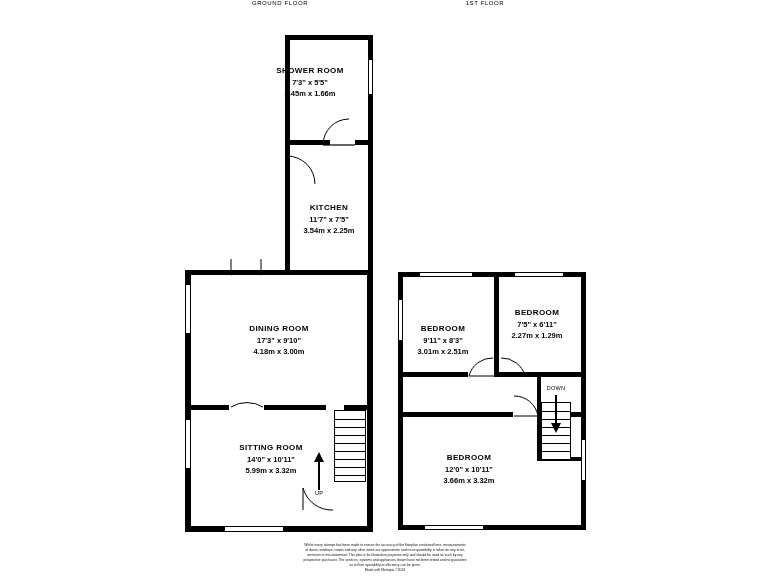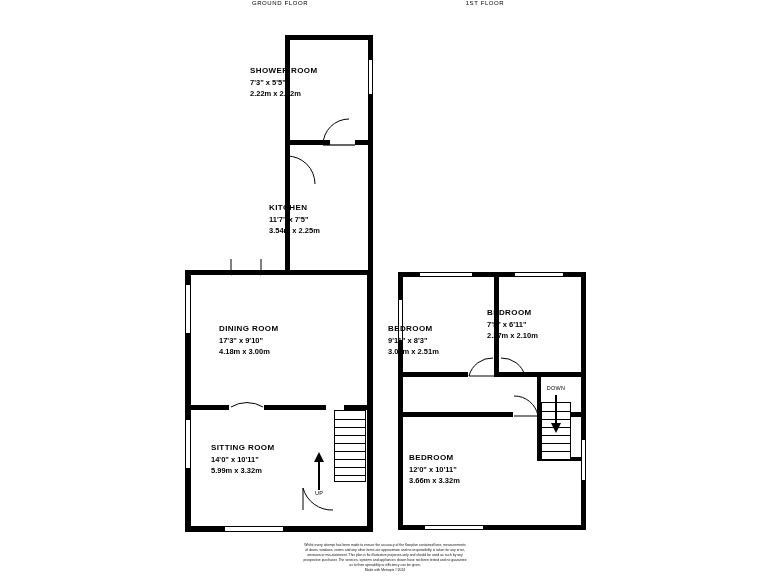--- a/index.html
+++ b/index.html
@@ -34,20 +34,21 @@
   #floor-label-first  { left: 420px; top: 0px; width: 130px; }
 
   
   .wall {
     position: absolute;
     background: #000000;
   }
   
   .room-label {
     position: absolute;
+    text-align: center;
     line-height: 1.35;
     white-space: nowrap;
   }
   .room-label .rl-name {
     font-size: 8px;
     font-weight: bold;
     letter-spacing: 0.4px;
     display: block;
   }
   .room-label .rl-imp {
@@ -201,21 +202,21 @@
       <svg width="10" height="38" viewBox="0 0 10 38">
         <line x1="5" y1="38" x2="5" y2="8" stroke="#000" stroke-width="2"></line>
         <polygon points="5,0 0,10 10,10" fill="#000"></polygon>
       </svg>
     </div>
     <div class="stair-text" style="left:306px; top:490px; width:26px;">UP</div>
 
     <div class="room-label" style="left:250px; top:66px; width:120px;">
       <span class="rl-name">SHOWER ROOM</span>
       <span class="rl-imp">7'3"  x 5'5"</span>
-      <span class="rl-met">2.22m  x 2.42m</span>
+      <span class="rl-met">3.45m  x 1.66m</span>
     </div>
 
     <div class="room-label" style="left:269px; top:203px; width:120px;">
       <span class="rl-name">KITCHEN</span>
       <span class="rl-imp">11'7"  x 7'5"</span>
       <span class="rl-met">3.54m  x 2.25m</span>
     </div>
 
     <div class="room-label" style="left:219px; top:324px; width:120px;">
       <span class="rl-name">DINING ROOM</span>
@@ -291,21 +292,21 @@
 
     <div class="room-label" style="left:388px; top:324px; width:110px;">
       <span class="rl-name">BEDROOM</span>
       <span class="rl-imp">9'11"  x 8'3"</span>
       <span class="rl-met">3.01m  x 2.51m</span>
     </div>
 
     <div class="room-label" style="left:487px; top:308px; width:100px;">
       <span class="rl-name">BEDROOM</span>
       <span class="rl-imp">7'5"  x 6'11"</span>
-      <span class="rl-met">2.27m  x 2.10m</span>
+      <span class="rl-met">2.27m  x 1.29m</span>
     </div>
 
     <div class="room-label" style="left:409px; top:453px; width:120px;">
       <span class="rl-name">BEDROOM</span>
       <span class="rl-imp">12'0"  x 10'11"</span>
       <span class="rl-met">3.66m  x 3.32m</span>
     </div>
   </div>
 
   <div id="disclaimer">

